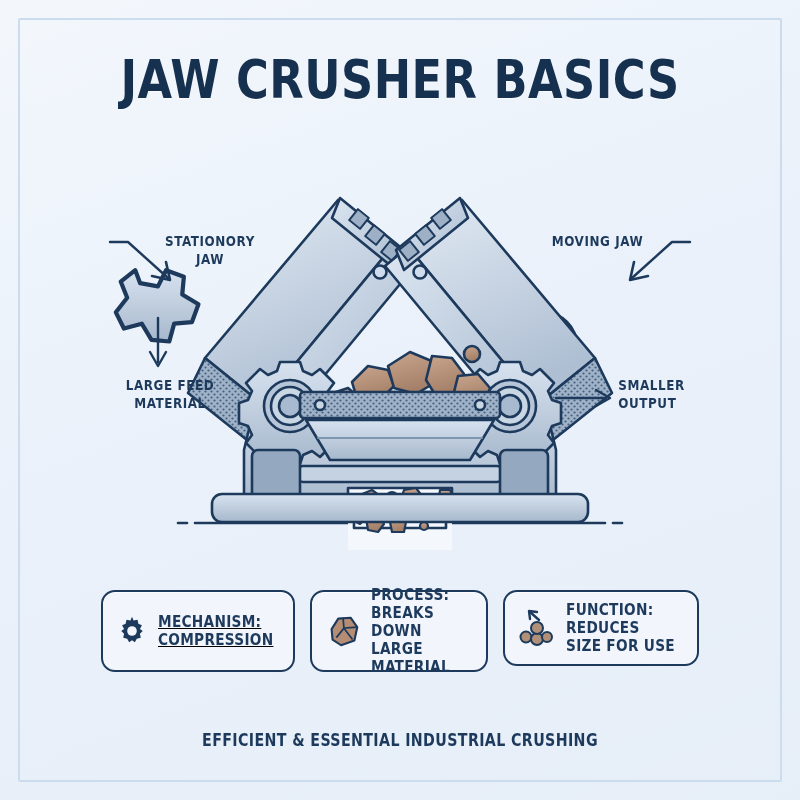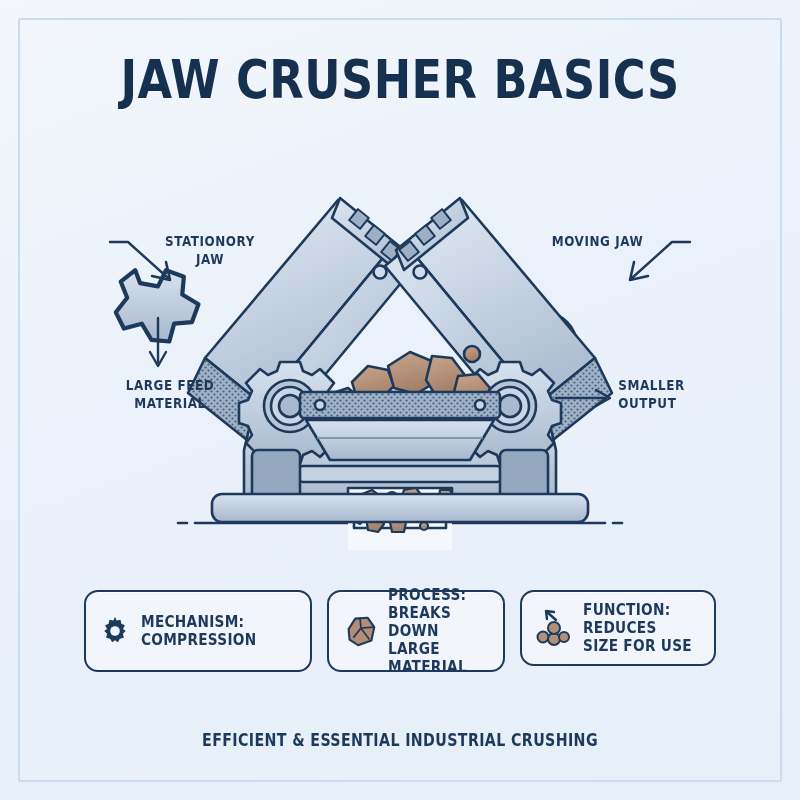--- a/index.html
+++ b/index.html
@@ -43,21 +43,21 @@
     position:absolute;left:0;top:590px;width:800px;
     display:flex;justify-content:center;align-items:stretch;gap:15px;
   }
   .card{
     background:#f2f6fc;
     border:2.5px solid #1d3a5c;border-radius:14px;
     display:flex;align-items:center;gap:9px;
     padding:12px 12px;box-sizing:border-box;
     box-shadow:0 1px 0 rgba(255,255,255,.7) inset;
   }
-  #card-0{width:228px;height:82px;}
+  #card-0{width:194px;height:82px;text-decoration:underline;}
   #card-1{width:178px;height:82px;}
   #card-2{width:196px;height:76px;}
   .card .ico{flex:0 0 auto;display:flex;align-items:center;justify-content:center;}
   .card .ctext{
     font-family:"DejaVu Sans Condensed","Liberation Sans Narrow","Liberation Sans",sans-serif;
     font-weight:bold;font-size:16px;line-height:18px;letter-spacing:.3px;
     color:#1d3a5c;text-transform:uppercase;transform:scaleX(.95);
     transform-origin:left center;
   }
   .ctext span{display:block;}

